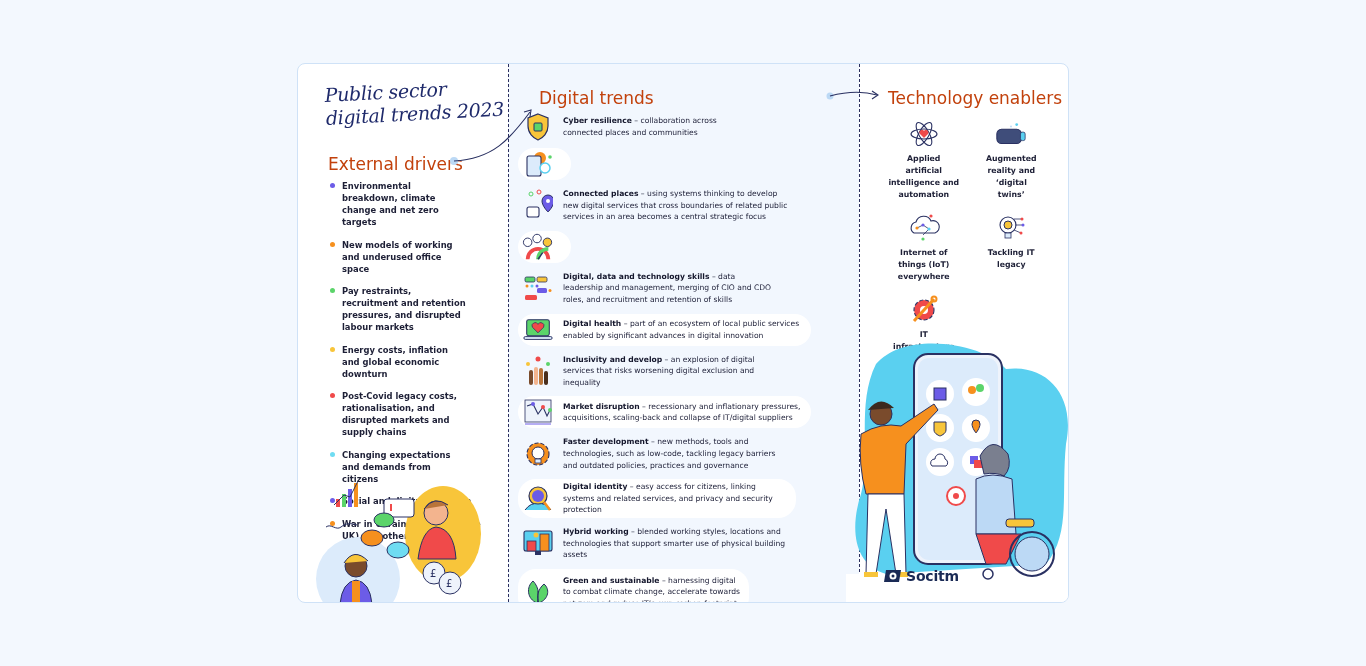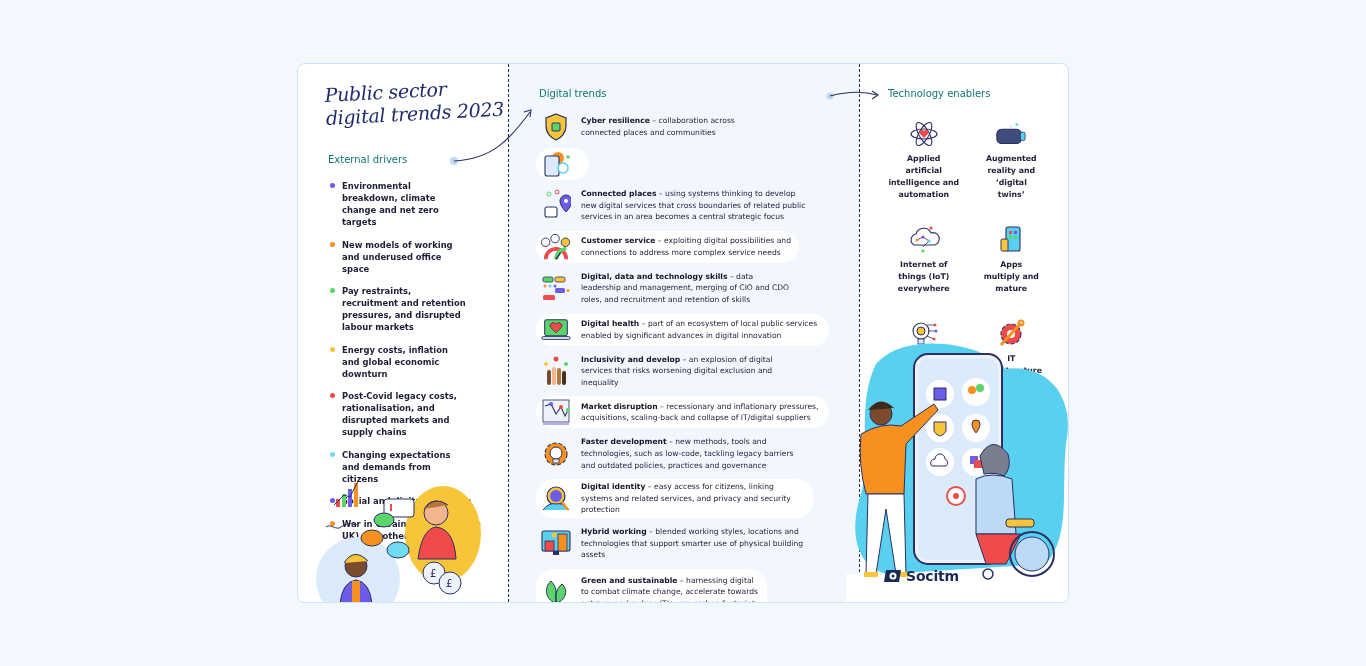--- a/index.html
+++ b/index.html
@@ -21,46 +21,46 @@
   .divider.d1 { left: 210px; }
   .divider.d2 { left: 561px; }
 
   
   .script-title {
     position: absolute; left: 26px; top: 20px; width: 180px;
     font-family: "DejaVu Serif", serif; font-style: italic; font-size: 19px;
     line-height: 23px; color: #1f2a6b; letter-spacing: -0.3px;
     transform: rotate(-3deg); transform-origin: left top;
   }
-  .section-title { font-size: 10px; font-weight: 500; color: #0f766e; }
+  .section-title { font-size: 17px; font-weight: 500; color: #c2410c; }
   .ext-title { position: absolute; left: 30px; top: 90px; }
 
   .drivers { position: absolute; left: 32px; top: 116px; width: 170px; list-style: none; }
   .drivers li { display: flex; align-items: flex-start; margin-bottom: 10.5px; }
   .drivers .dot { width: 5px; height: 5px; border-radius: 50%; margin-top: 3px; margin-right: 7px; flex: none; }
   .drivers .txt { font-size: 8.4px; font-weight: bold; line-height: 12px; color: #1d1f36; }
 
   
   svg.connect { position: absolute; overflow: visible; }
 
   
   .dig-title { position: absolute; left: 241px; top: 24px; }
-  .trends { position: absolute; left: 238px; top: 47px; width: 320px; }
+  .trends { position: absolute; left: 220px; top: 47px; width: 320px; }
   .trend {
     display: flex; align-items: center; padding: 2px 8px 2px 4px; margin-bottom: 6px;
     border-radius: 18px; width: max-content; max-width: 300px;
   }
   .trend.hl { background: #ffffff; }
   .trend .ico { width: 32px; height: 28px; flex: none; margin-right: 9px; display: flex; align-items: center; justify-content: center; }
   .trend .body { font-size: 7.6px; line-height: 11.6px; color: #23253d; }
   .trend .body b { font-weight: bold; color: #14162c; }
 
   
   .tech-title { position: absolute; left: 590px; top: 24px; }
-  .enablers { position: absolute; left: 582px; top: 55px; width: 175px; display: grid; grid-template-columns: 1fr 1fr; row-gap: 24px; }
+  .enablers { position: absolute; left: 582px; top: 55px; width: 175px; display: grid; grid-template-columns: 1fr 1fr; row-gap: 12px; }
   .enabler { display: flex; flex-direction: column; align-items: center; text-align: center; }
   .enabler .eico { width: 34px; height: 30px; display: flex; align-items: center; justify-content: center; margin-bottom: 4px; }
   .enabler .elabel { font-size: 7.8px; font-weight: bold; line-height: 12px; color: #1d1f36; }
 
   .illus-right { position: absolute; left: 548px; top: 270px; width: 225px; height: 270px; }
   .illus-left { position: absolute; left: 0; top: 405px; width: 210px; height: 135px; }
 
   .logo { position: absolute; left: 583px; top: 503px; display: flex; align-items: center; }
   .logo .mark { width: 22px; height: 18px; margin-right: 3px; }
   .logo .name { font-size: 14px; font-weight: bold; color: #1a2a55; letter-spacing: -0.2px; }
@@ -191,21 +191,20 @@
       <span class="ico">
         <svg width="34" height="28" viewBox="0 0 34 28">
             <circle cx="6" cy="9" r="4.5" fill="#fff" stroke="#2a3162" stroke-width="1"></circle>
             <circle cx="16" cy="5" r="4.5" fill="#fff" stroke="#2a3162" stroke-width="1"></circle>
             <circle cx="27" cy="9" r="4.5" fill="#f8c53a" stroke="#2a3162" stroke-width="1"></circle>
             <path d="M6 27 a11 11 0 0 1 22 0" fill="none" stroke="#f04a4a" stroke-width="4"></path>
             <path d="M17 27 a11 11 0 0 1 11 -11" fill="none" stroke="#5bd46a" stroke-width="4"></path>
             <line x1="17" y1="27" x2="22" y2="20" stroke="#2a3162" stroke-width="1.5"></line>
           </svg>
       </span>
-      <span class="body" style="width:210px"><b>Customer service</b> – <span>exploiting digital possibilities and connections to address more complex service needs</span></span>
     </div>
     <div class="trend">
       <span class="ico">
         <svg width="30" height="26" viewBox="0 0 30 26">
             <rect x="2" y="2" width="10" height="5" rx="1.5" fill="#5bd46a" stroke="#2a3162" stroke-width="0.8"></rect>
             <rect x="14" y="2" width="10" height="5" rx="1.5" fill="#f8c53a" stroke="#2a3162" stroke-width="0.8"></rect>
             <circle cx="4" cy="11" r="1.5" fill="#f6901e"></circle>
             <circle cx="9" cy="11" r="1.5" fill="#5ad0f0"></circle>
             <circle cx="14" cy="11" r="1.5" fill="#6c5ce7"></circle>
             <rect x="14" y="13" width="10" height="5" rx="1.5" fill="#6c5ce7"></rect>
@@ -334,33 +333,20 @@
             <path d="M7 20 a6 6 0 0 1 2 -11 a8 8 0 0 1 15 -1 a6 6 0 0 1 4 12z" fill="#fff" stroke="#2a3162" stroke-width="1.1"></path>
             <path d="M10 15 L16 12 L22 16 L16 22" fill="none" stroke="#2a3162" stroke-width="0.8"></path>
             <circle cx="10" cy="15" r="1.6" fill="#f6901e"></circle>
             <circle cx="16" cy="12" r="1.6" fill="#6c5ce7"></circle>
             <circle cx="22" cy="16" r="1.6" fill="#5ad0f0"></circle>
             <circle cx="16" cy="26" r="1.6" fill="#5bd46a"></circle>
             <circle cx="24" cy="3" r="1.6" fill="#f04a4a"></circle>
           </svg>
       </span>
       <span class="elabel" style="width:74px">Internet of things (IoT) everywhere</span>
-    </div>
-    <div class="enabler">
-      <span class="eico">
-        <svg width="26" height="30" viewBox="0 0 26 30">
-            <rect x="8" y="2" width="14" height="24" rx="2" fill="#5ad0f0" stroke="#2a3162" stroke-width="1.1"></rect>
-            <rect x="11" y="6" width="3" height="3" fill="#f04a4a"></rect>
-            <rect x="16" y="6" width="3" height="3" fill="#6c5ce7"></rect>
-            <rect x="11" y="11" width="3" height="3" fill="#5bd46a"></rect>
-            <rect x="16" y="11" width="3" height="3" fill="#5bd46a"></rect>
-            <rect x="3" y="14" width="7" height="12" rx="1.5" fill="#f8c53a" stroke="#2a3162" stroke-width="1"></rect>
-          </svg>
-      </span>
-      <span class="elabel" style="width:56px">Apps multiply and mature</span>
     </div>
     <div class="enabler">
       <span class="eico">
         <svg width="30" height="30" viewBox="0 0 30 30">
             <circle cx="12" cy="12" r="8" fill="#fff" stroke="#2a3162" stroke-width="1.1"></circle>
             <circle cx="12" cy="12" r="4" fill="#f8c53a" stroke="#2a3162" stroke-width="1"></circle>
             <rect x="9" y="20" width="6" height="5" fill="#dcebfb" stroke="#2a3162" stroke-width="0.8"></rect>
             <path d="M18 6 L26 6 M19 12 L27 12 M18 17 L25 20" stroke="#2a3162" stroke-width="0.8"></path>
             <circle cx="26" cy="6" r="1.5" fill="#f04a4a"></circle>
             <circle cx="27" cy="12" r="1.5" fill="#6c5ce7"></circle>

